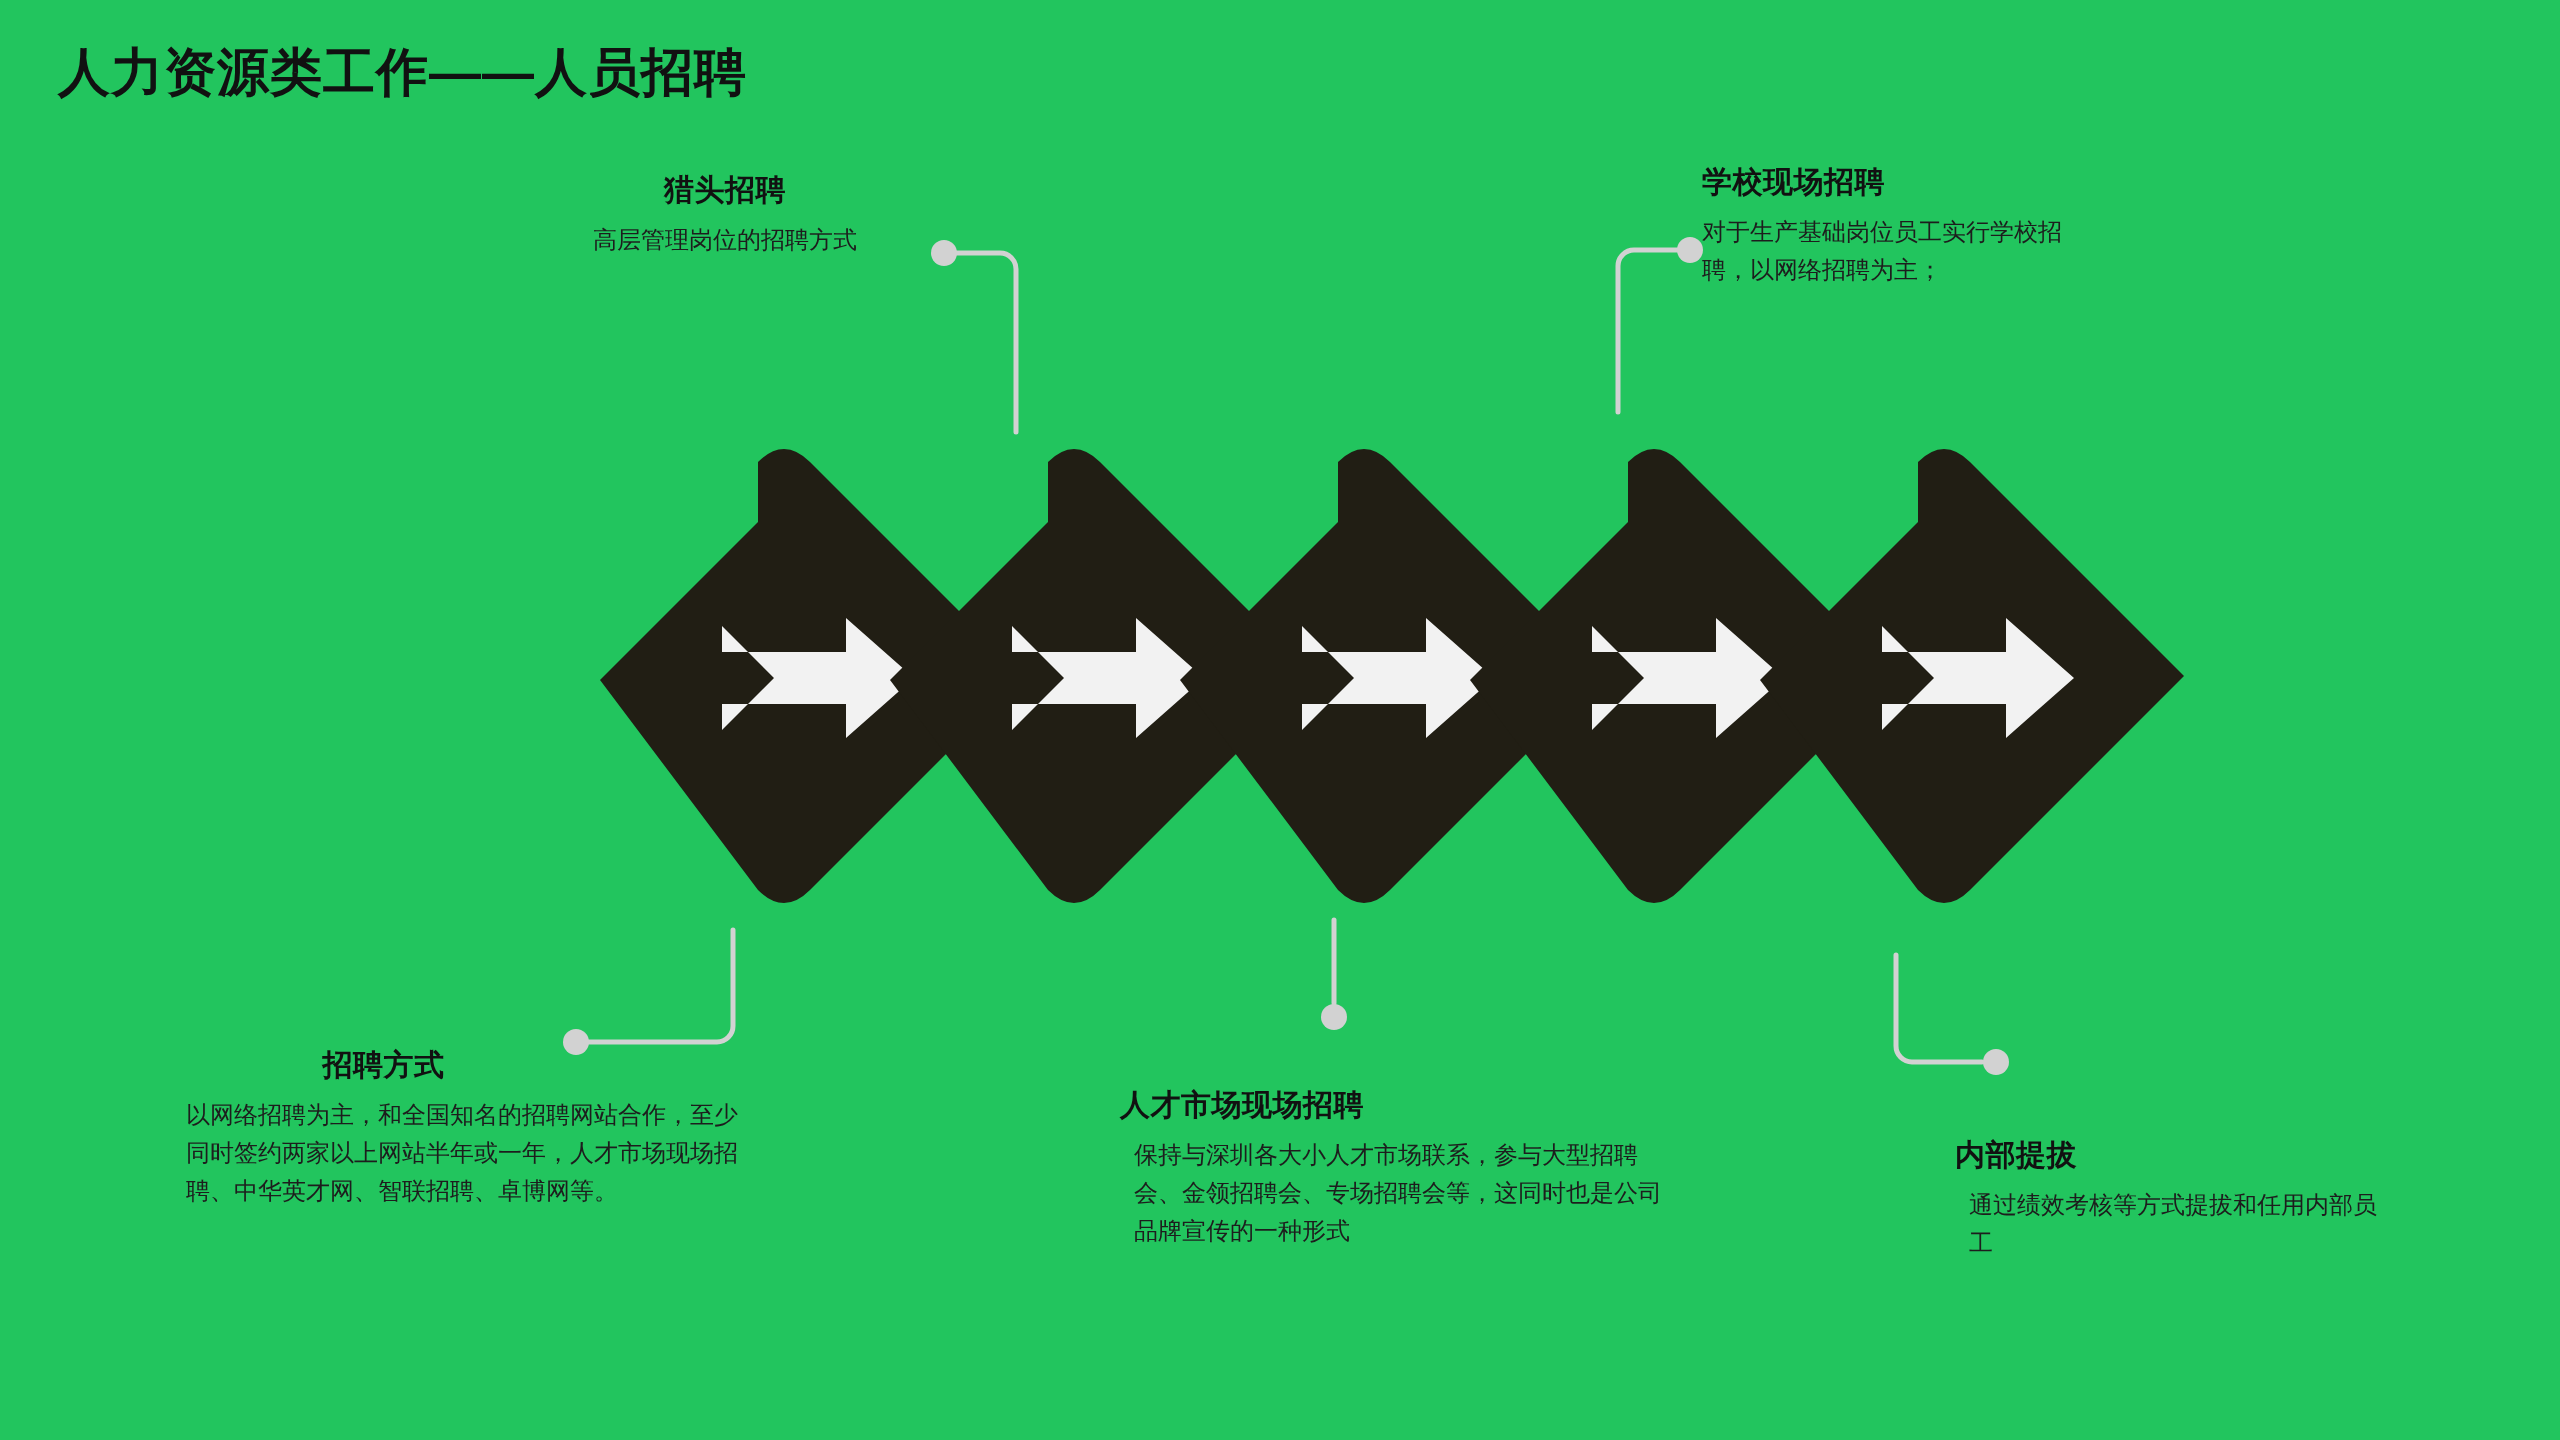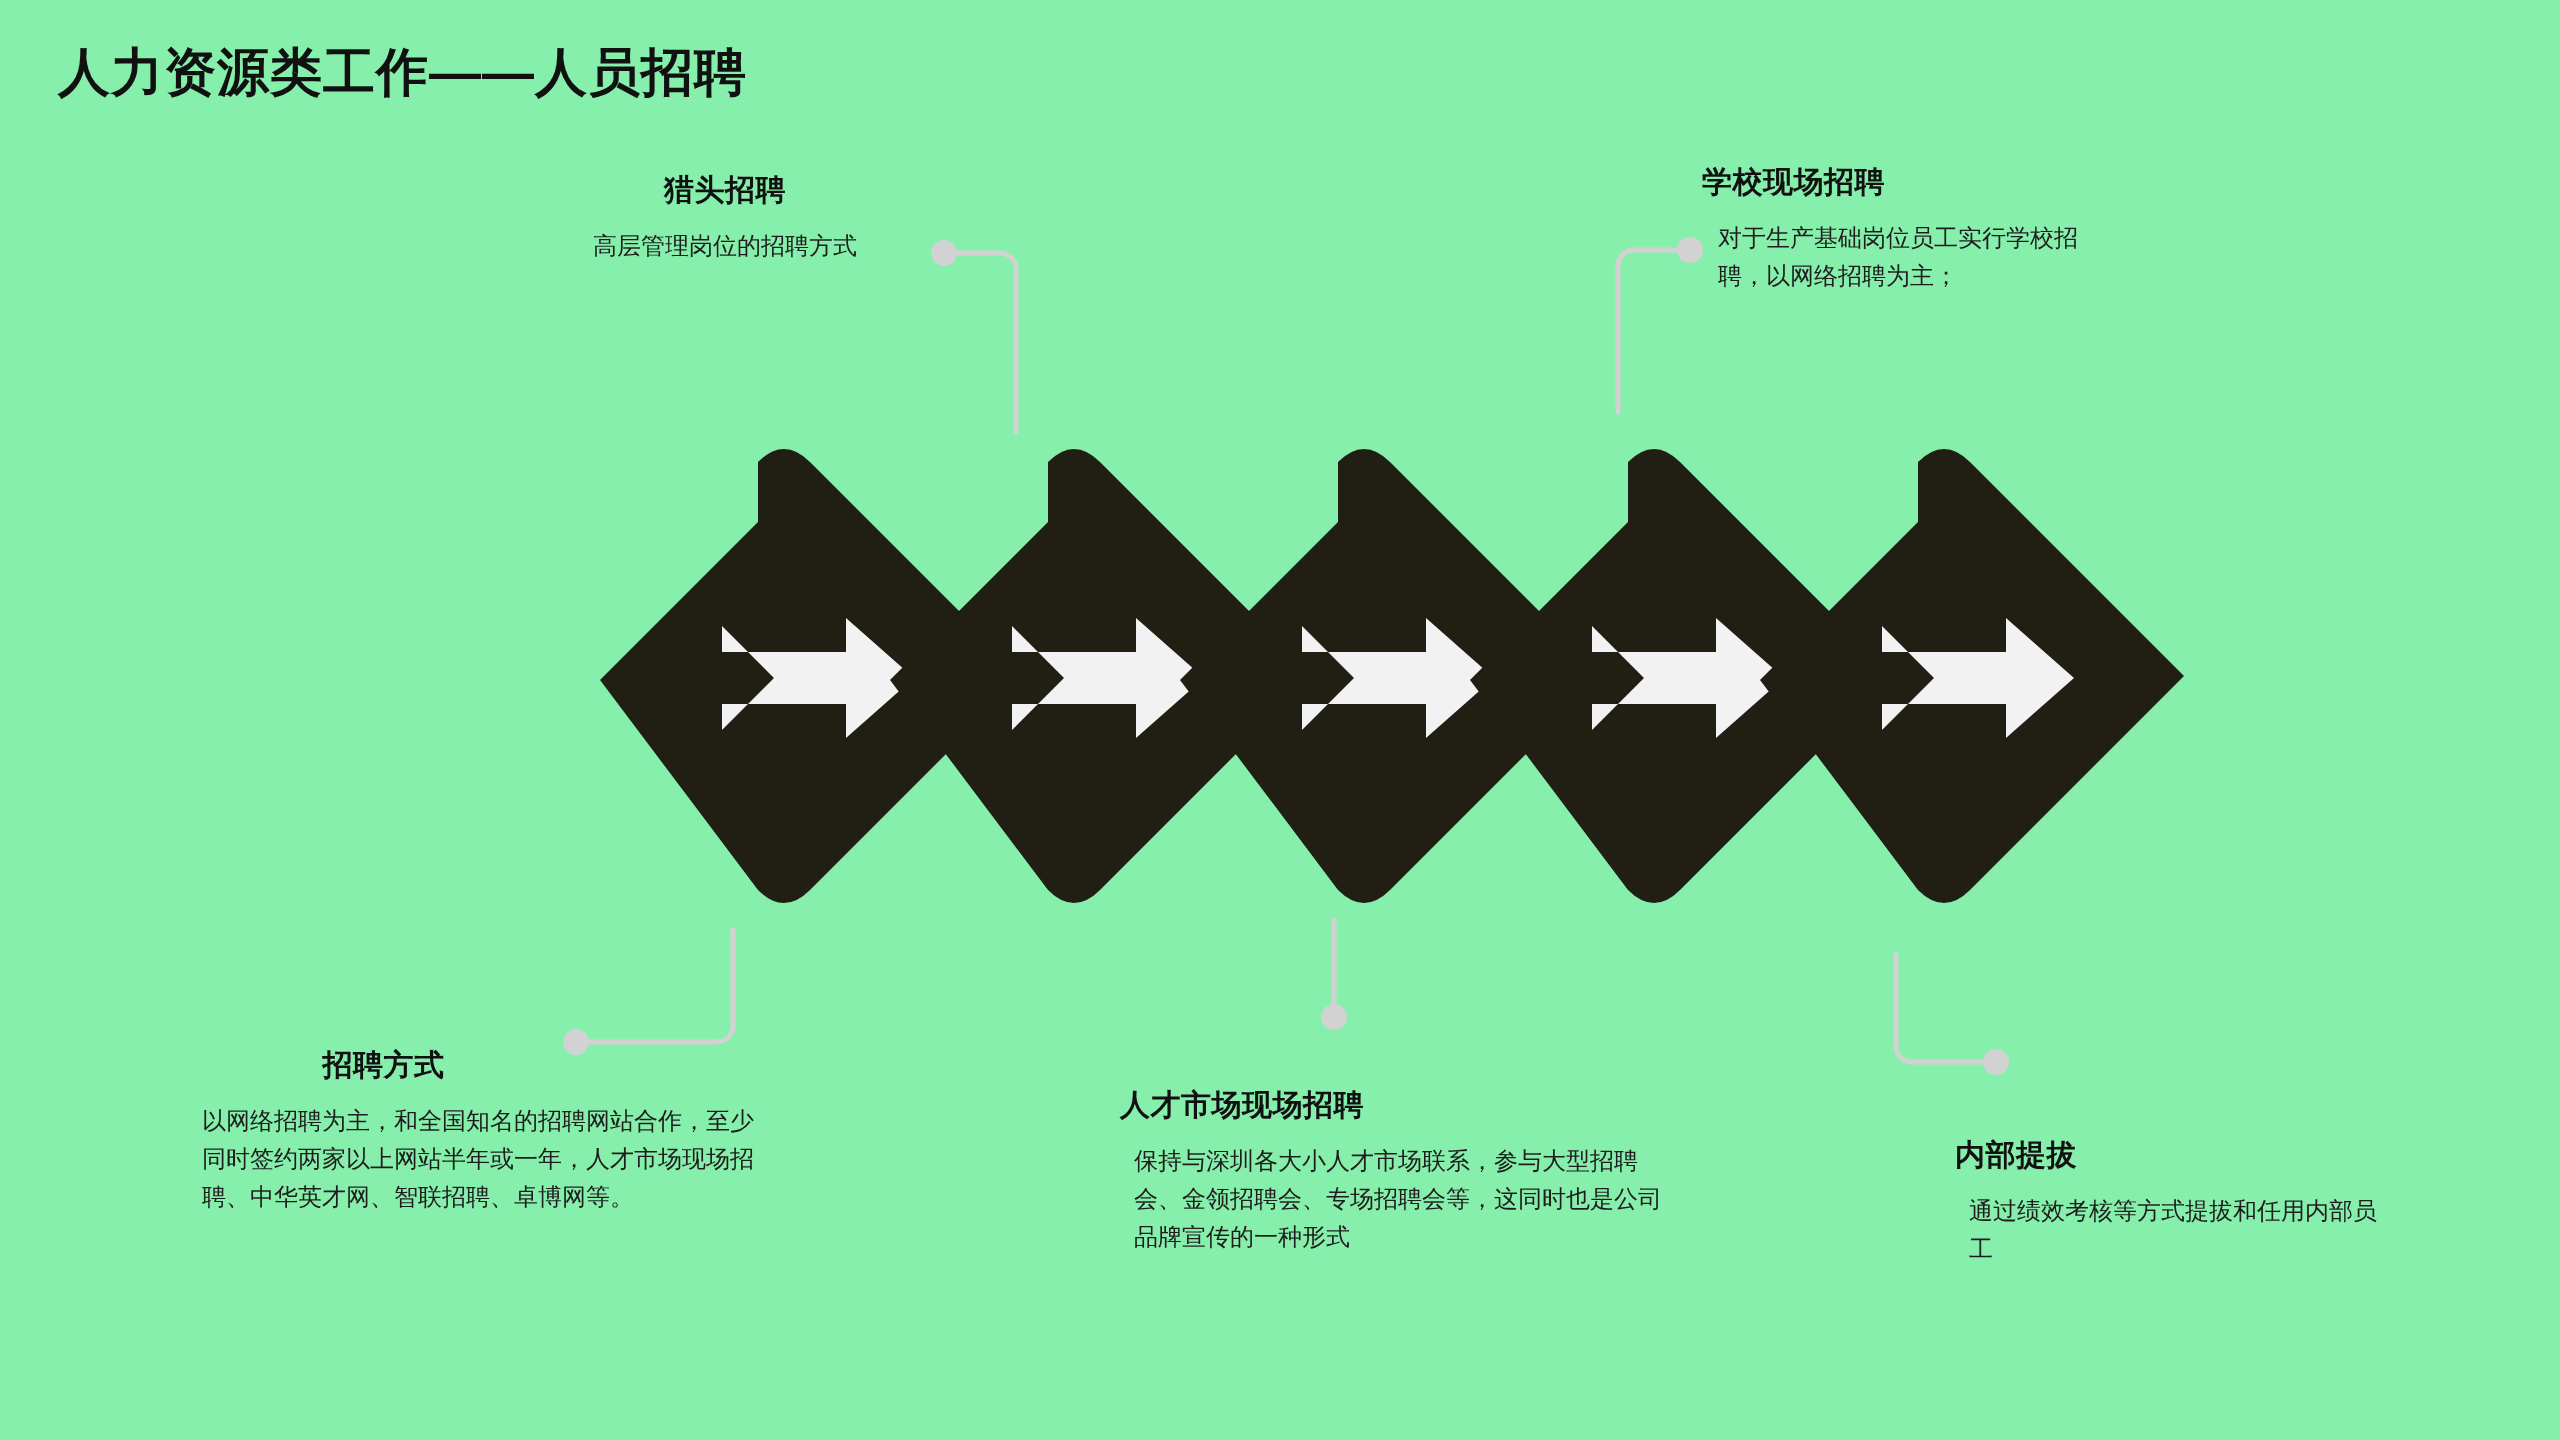--- a/index.html
+++ b/index.html
@@ -48,21 +48,21 @@
     color: #111111;
     letter-spacing: 0.5px;
     white-space: nowrap;
     margin: 0 0 10px 0;
   }
   .callout-body {
     font-size: 24px;
     font-weight: normal;
     color: #1d1d1d;
     line-height: 1.58;
-    margin: 16px;
+    margin: 0;
   }
 
   
   #callout-headhunt        { left: 510px;  top: 170px;  width: 430px; }
   #callout-headhunt .callout-title { text-align: center; }
   #callout-headhunt .callout-body  { text-align: center; }
 
   #callout-school          { left: 1702px; top: 162px;  width: 420px; }
   #callout-school .callout-body { width: 390px; }
 
@@ -72,21 +72,21 @@
 
   #callout-market          { left: 1120px; top: 1085px; width: 560px; }
   #callout-market .callout-body { width: 545px; margin-left: 14px; }
 
   #callout-promote         { left: 1955px; top: 1135px; width: 470px; }
   #callout-promote .callout-body { width: 430px; margin-left: 14px; }
 </style>
 </head>
 <body>
 
-<div id="stage" style="background: #86efac;">
+<div id="stage" style="background: #22c55e;">
 
   <div id="page-title">人力资源类工作——人员招聘</div>
 
   <svg id="chevron-row" viewBox="0 0 2560 1440" width="2560" height="1440">
 
     <defs>
 
       <g id="chevron-shape">
 
         <path d="

